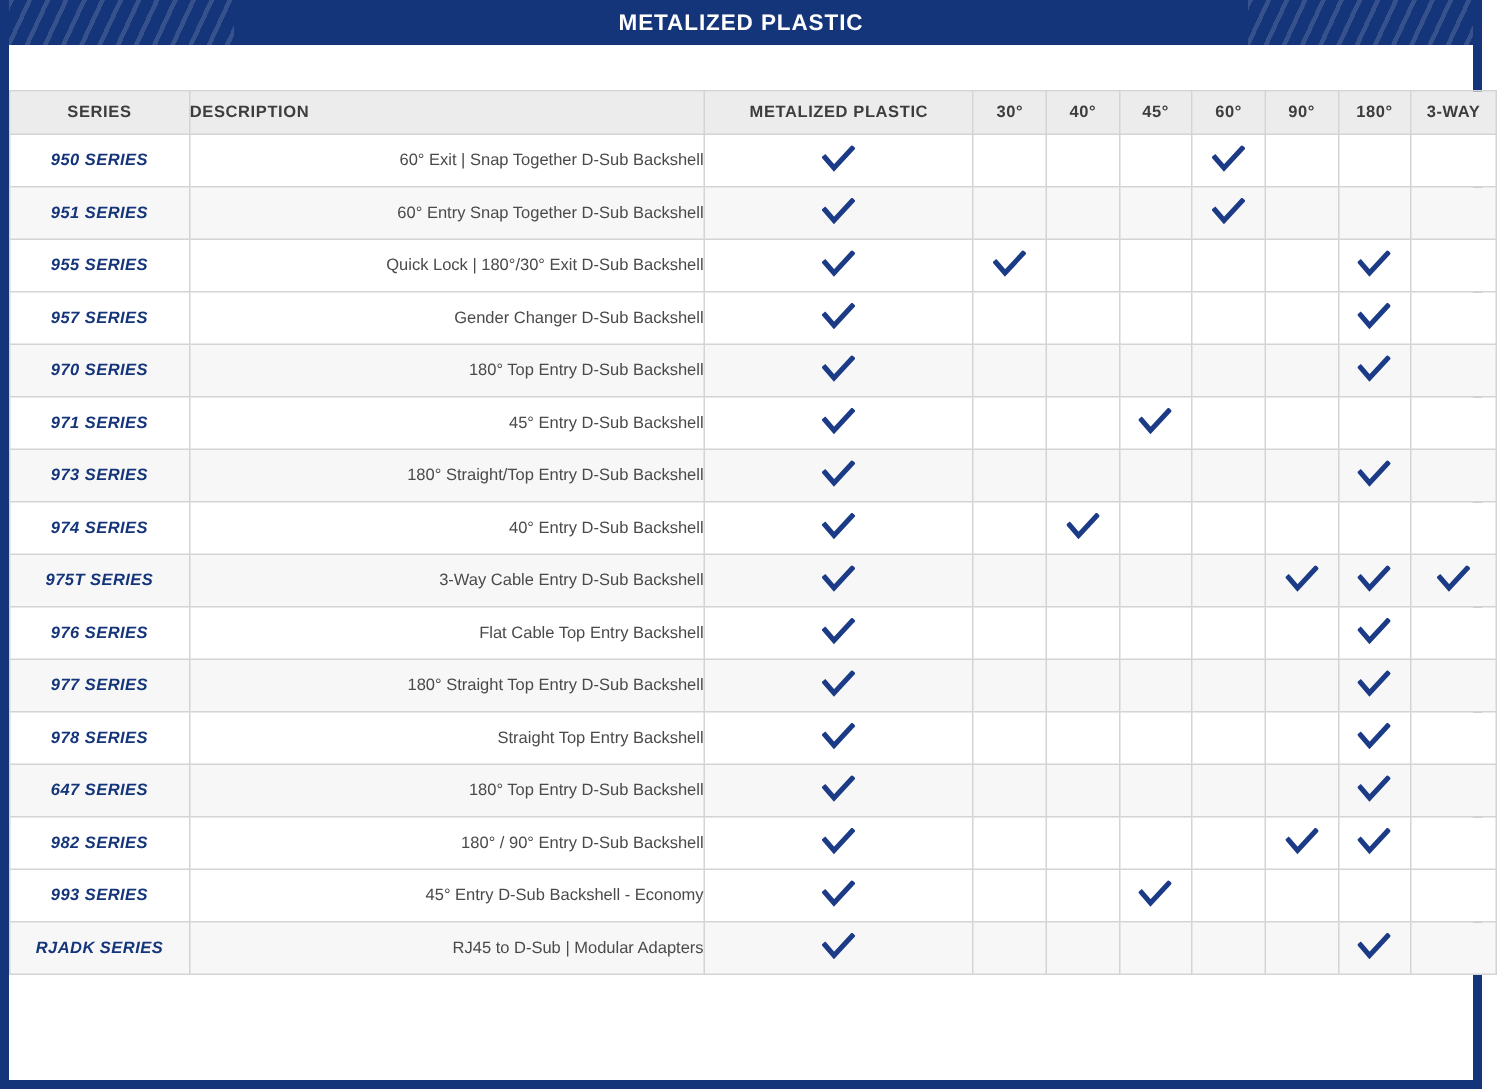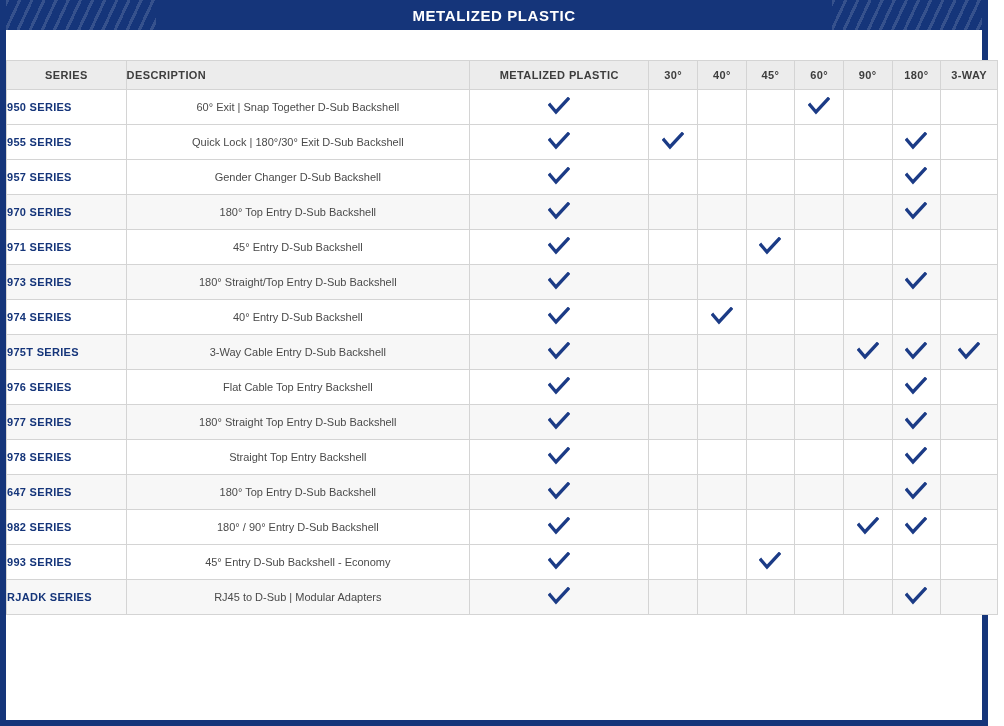--- a/index.html
+++ b/index.html
@@ -86,31 +86,32 @@
   th.col-mp { width: 176px; text-align: center; }
   th.col-ang { width: 47px; text-align: center; }
   th.col-180 { width: 47px; text-align: center; }
   th.col-3way { width: 55px; text-align: center; }
 
   tbody tr { height: 35px; }
   tbody tr.odd td { background: #ffffff; }
   tbody tr.even td { background: #f7f7f7; }
 
   td.series {
-    text-align: left;
+    text-align: center;
     color: #15357a;
     font-weight: bold;
     font-size: 11.5px;
     letter-spacing: 0.3px;
+    font-style: italic;
   }
   td.desc {
     padding-left: 10px;
     color: #4a4a4a;
     font-size: 11.5px;
-    text-align: center;
+    text-align: right;
   }
   td.mark {
     text-align: center;
     vertical-align: middle;
   }
   .check {
     display: inline-block;
     line-height: 1;
     width: 22px;
     height: 18px;
@@ -155,20 +156,36 @@
           <td class="mark"></td>
           <td class="mark"></td>
           <td class="mark"></td>
           <td class="mark"><span class="check"><svg width="22" height="18" viewBox="0 0 22 18">
                 <path d="M2 8 L8 15 L20 2" fill="none" stroke="#1b3b86" stroke-width="3.4" stroke-linecap="square" stroke-linejoin="miter"></path>
               </svg></span></td>
           <td class="mark"></td>
           <td class="mark"></td>
           <td class="mark"></td>
         </tr>
+        <tr class="even">
+          <td class="series">951 SERIES</td>
+          <td class="desc">60° Entry Snap Together D-Sub Backshell</td>
+          <td class="mark"><span class="check"><svg width="22" height="18" viewBox="0 0 22 18">
+                <path d="M2 8 L8 15 L20 2" fill="none" stroke="#1b3b86" stroke-width="3.4" stroke-linecap="square" stroke-linejoin="miter"></path>
+              </svg></span></td>
+          <td class="mark"></td>
+          <td class="mark"></td>
+          <td class="mark"></td>
+          <td class="mark"><span class="check"><svg width="22" height="18" viewBox="0 0 22 18">
+                <path d="M2 8 L8 15 L20 2" fill="none" stroke="#1b3b86" stroke-width="3.4" stroke-linecap="square" stroke-linejoin="miter"></path>
+              </svg></span></td>
+          <td class="mark"></td>
+          <td class="mark"></td>
+          <td class="mark"></td>
+        </tr>
         <tr class="odd">
           <td class="series">955 SERIES</td>
           <td class="desc">Quick Lock | 180°/30° Exit D-Sub Backshell</td>
           <td class="mark"><span class="check"><svg width="22" height="18" viewBox="0 0 22 18">
                 <path d="M2 8 L8 15 L20 2" fill="none" stroke="#1b3b86" stroke-width="3.4" stroke-linecap="square" stroke-linejoin="miter"></path>
               </svg></span></td>
           <td class="mark"><span class="check"><svg width="22" height="18" viewBox="0 0 22 18">
                 <path d="M2 8 L8 15 L20 2" fill="none" stroke="#1b3b86" stroke-width="3.4" stroke-linecap="square" stroke-linejoin="miter"></path>
               </svg></span></td>
           <td class="mark"></td>

